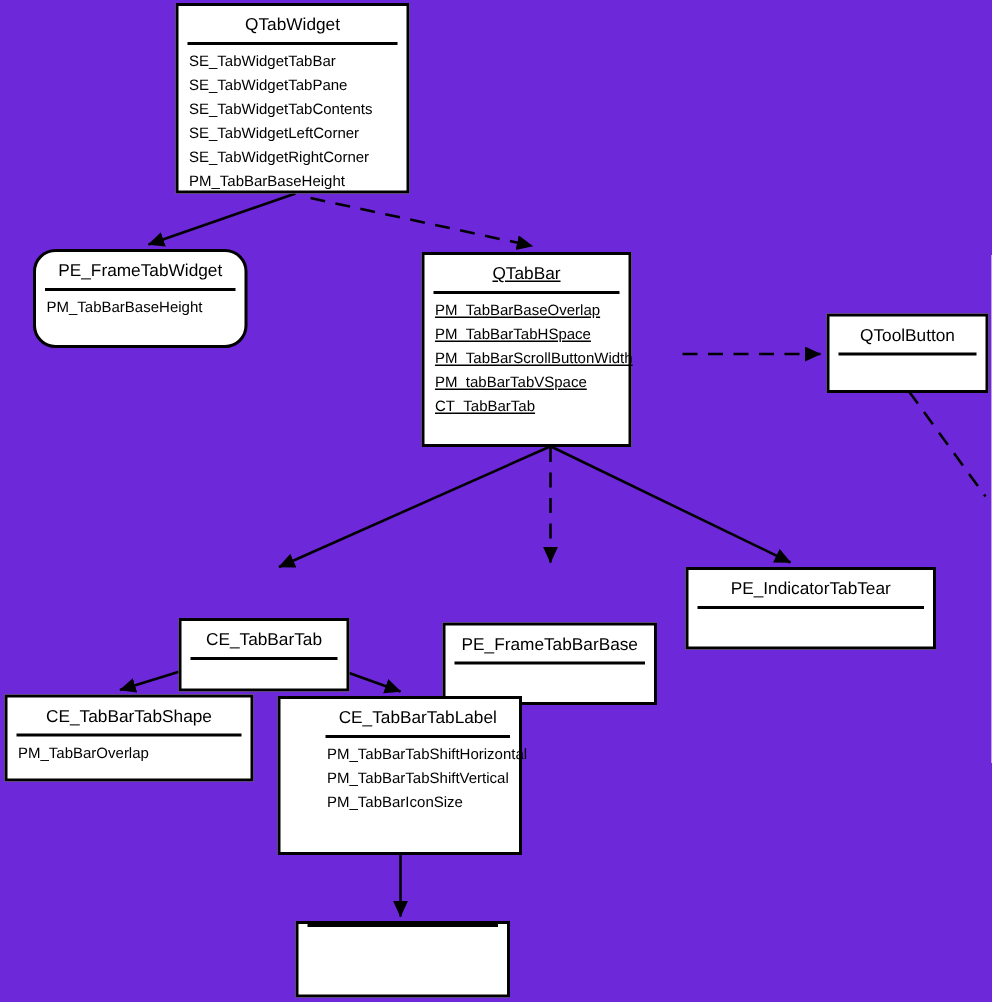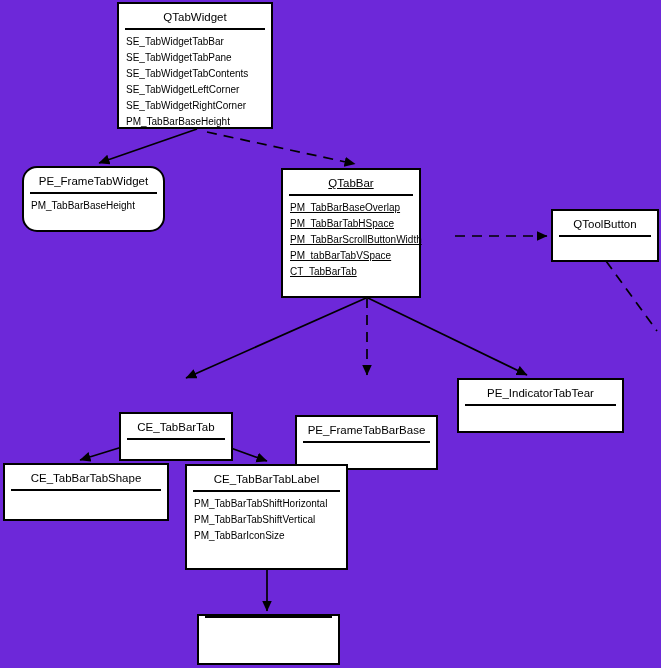--- a/index.html
+++ b/index.html
@@ -57,21 +57,21 @@
   }
   
   #n-qtabwidget        { left:117px; top:2px;   width:156px; height:127px; }
   #n-pe-frametabwidget { left:22px;  top:166px; width:143px; height:66px;border-radius:15px;  }
   #n-qtabbar           { left:281px; top:168px; width:140px; height:130px;text-decoration:underline; }
   #n-qtoolbutton       { left:551px; top:209px; width:108px; height:53px;  }
   #n-ce-tabbartab      { left:119px; top:381px; width:114px; height:49px;margin-top:31px;  }
   #n-pe-frametabbarbase{ left:295px; top:379px; width:143px; height:55px;margin-top:36px;  }
   #n-pe-indicatortabtear{ left:457px; top:378px; width:167px; height:55px; }
   #n-ce-tabbartabshape { left:3px;   top:463px; width:166px; height:58px;  }
-  #n-ce-tabbartablabel { left:185px; top:464px; width:163px; height:106px; }
+  #n-ce-tabbartablabel { left:185px; top:464px; width:163px; height:106px;padding-left:24px; }
   #n-pe-framefocusrect { left:197px; top:614px; width:143px; height:51px;  }
 </style>
 </head>
 <body>
 
 <div id="canvas">
 
   <svg id="edge-layer" viewBox="0 0 661 668" xmlns="http://www.w3.org/2000/svg">
     <defs>
       <marker id="arrow" markerUnits="userSpaceOnUse" markerWidth="14" markerHeight="12" refX="10.5" refY="5" orient="auto">
@@ -139,20 +139,23 @@
   </div>
 
   <div class="node" id="n-pe-indicatortabtear">
     <div class="node-title">PE_IndicatorTabTear</div>
     <div class="node-sep"></div>
   </div>
 
   <div class="node" id="n-ce-tabbartabshape">
     <div class="node-title">CE_TabBarTabShape</div>
     <div class="node-sep"></div>
+    <div class="node-items">
+      <div class="node-item">PM_TabBarOverlap</div>
+    </div>
   </div>
 
   <div class="node" id="n-ce-tabbartablabel">
     <div class="node-title">CE_TabBarTabLabel</div>
     <div class="node-sep"></div>
     <div class="node-items">
       <div class="node-item">PM_TabBarTabShiftHorizontal</div>
       <div class="node-item">PM_TabBarTabShiftVertical</div>
       <div class="node-item">PM_TabBarIconSize</div>
     </div>

